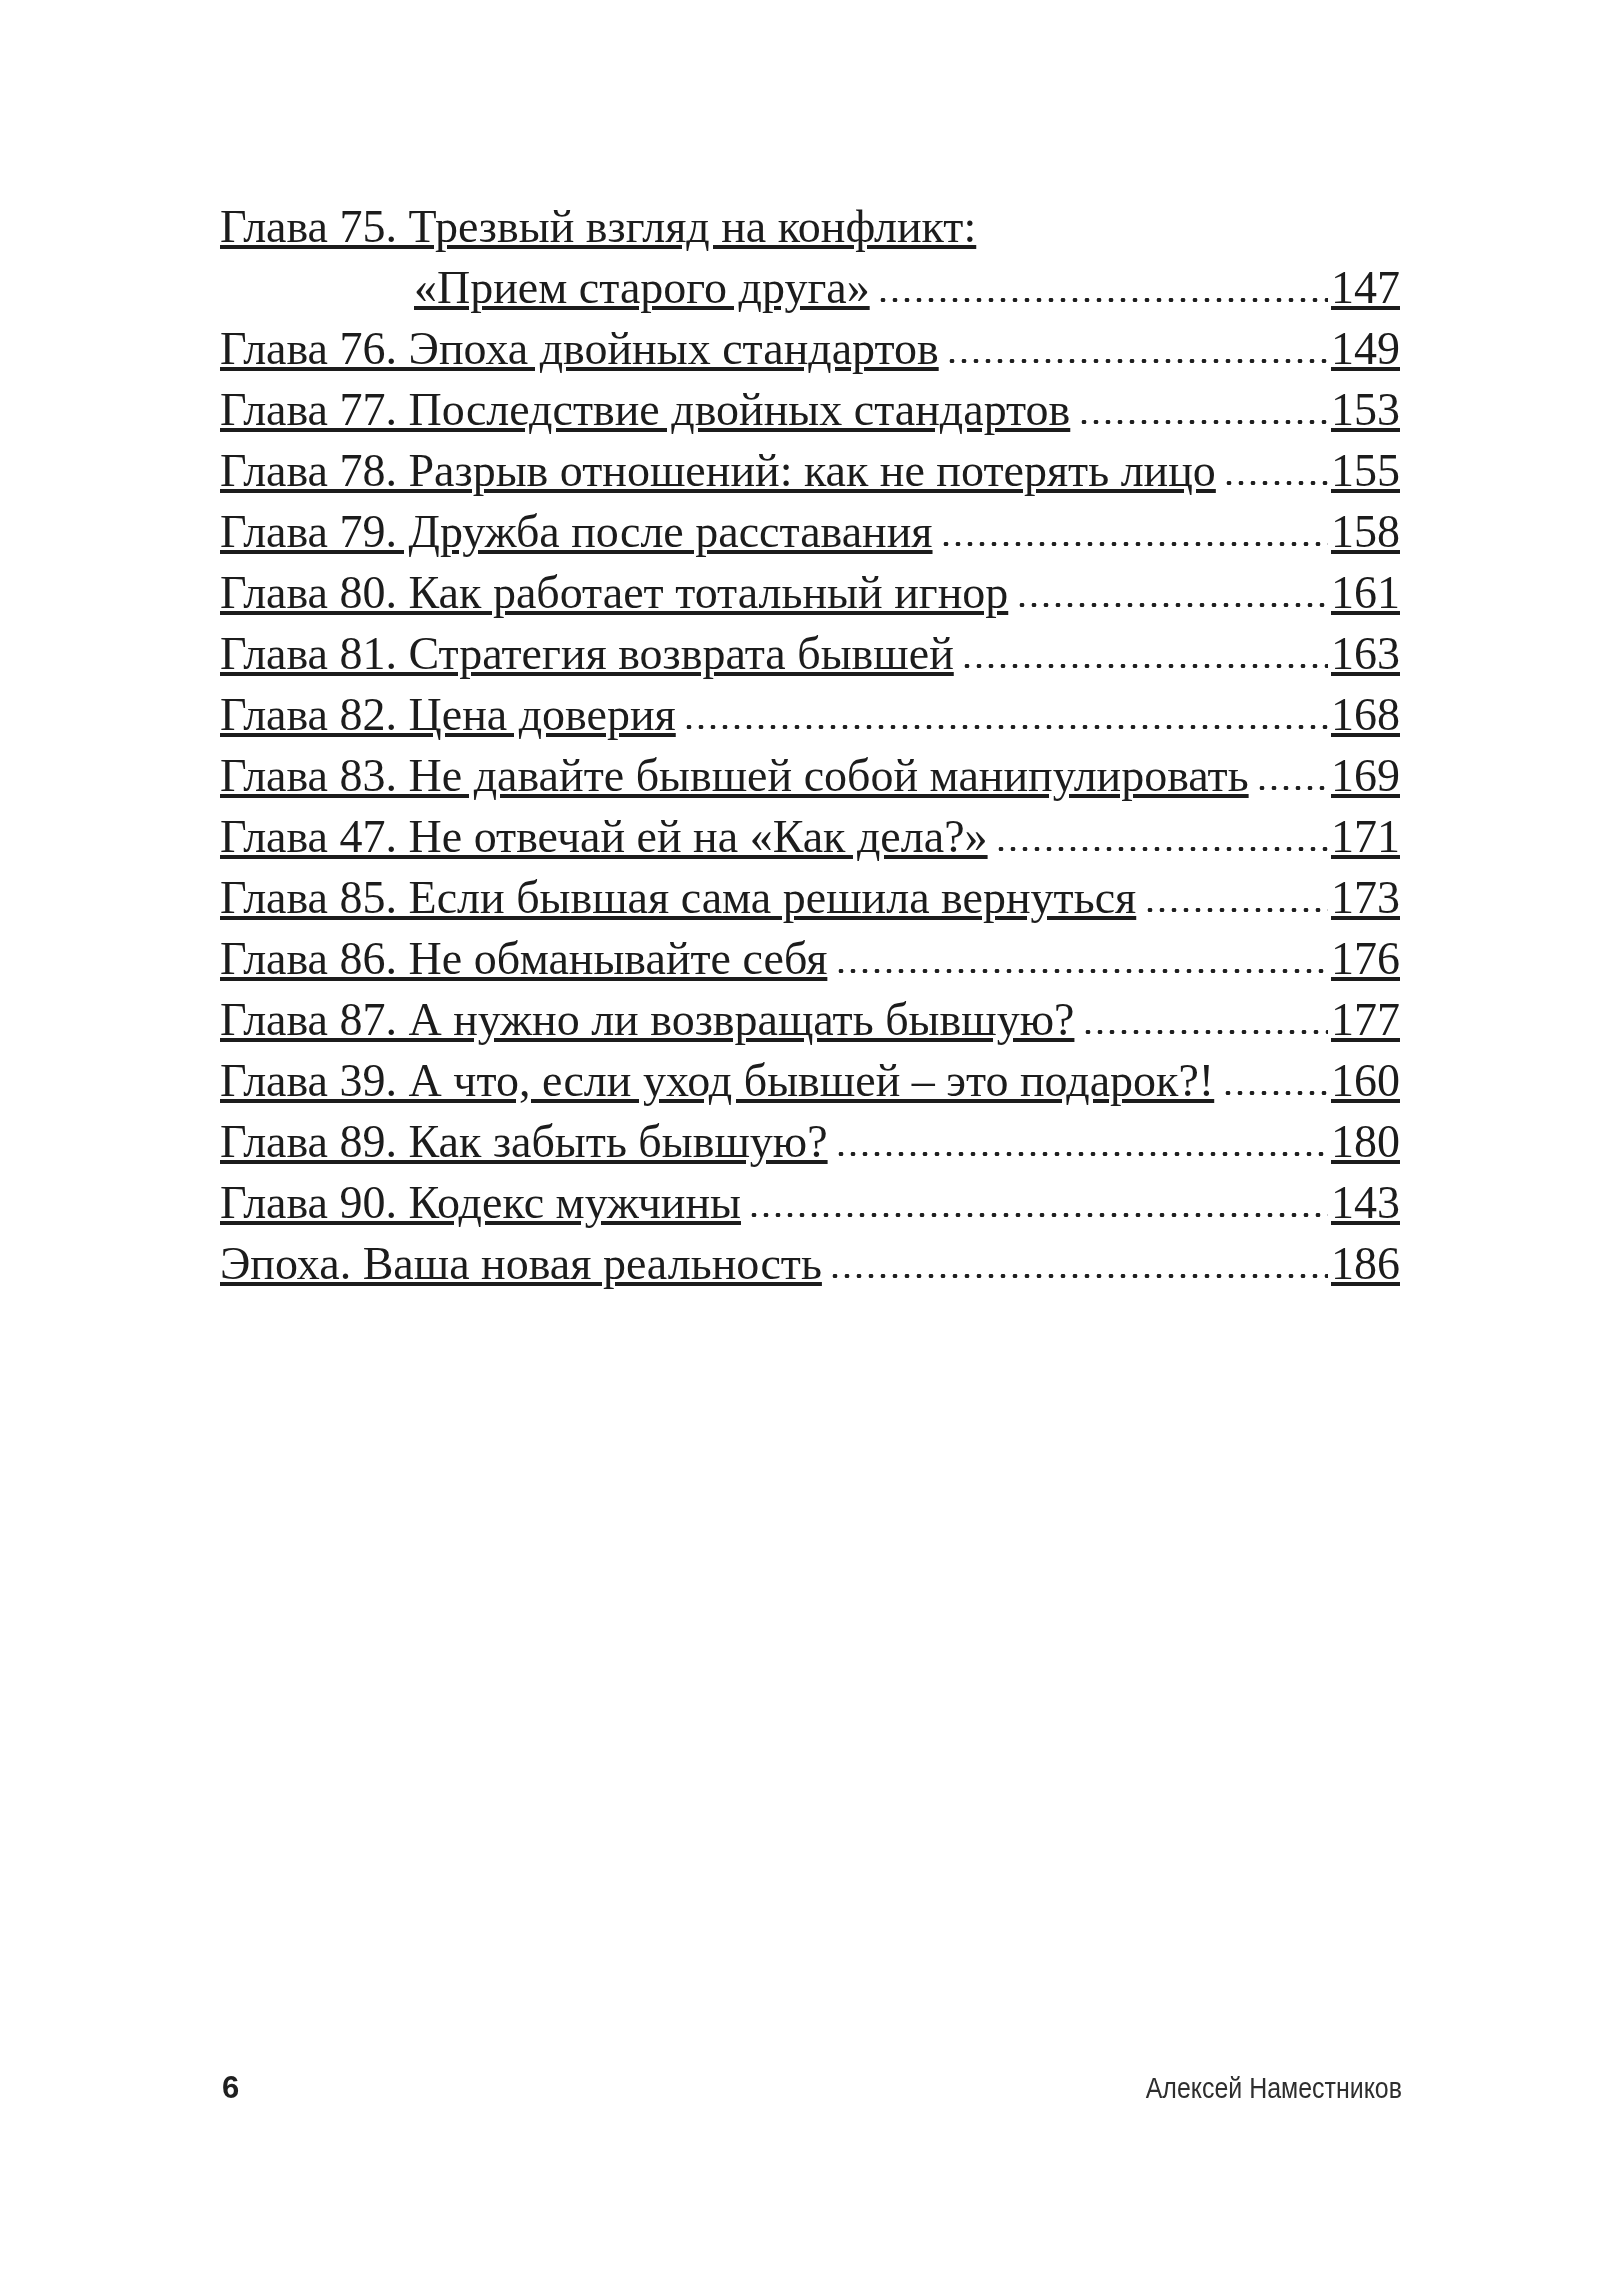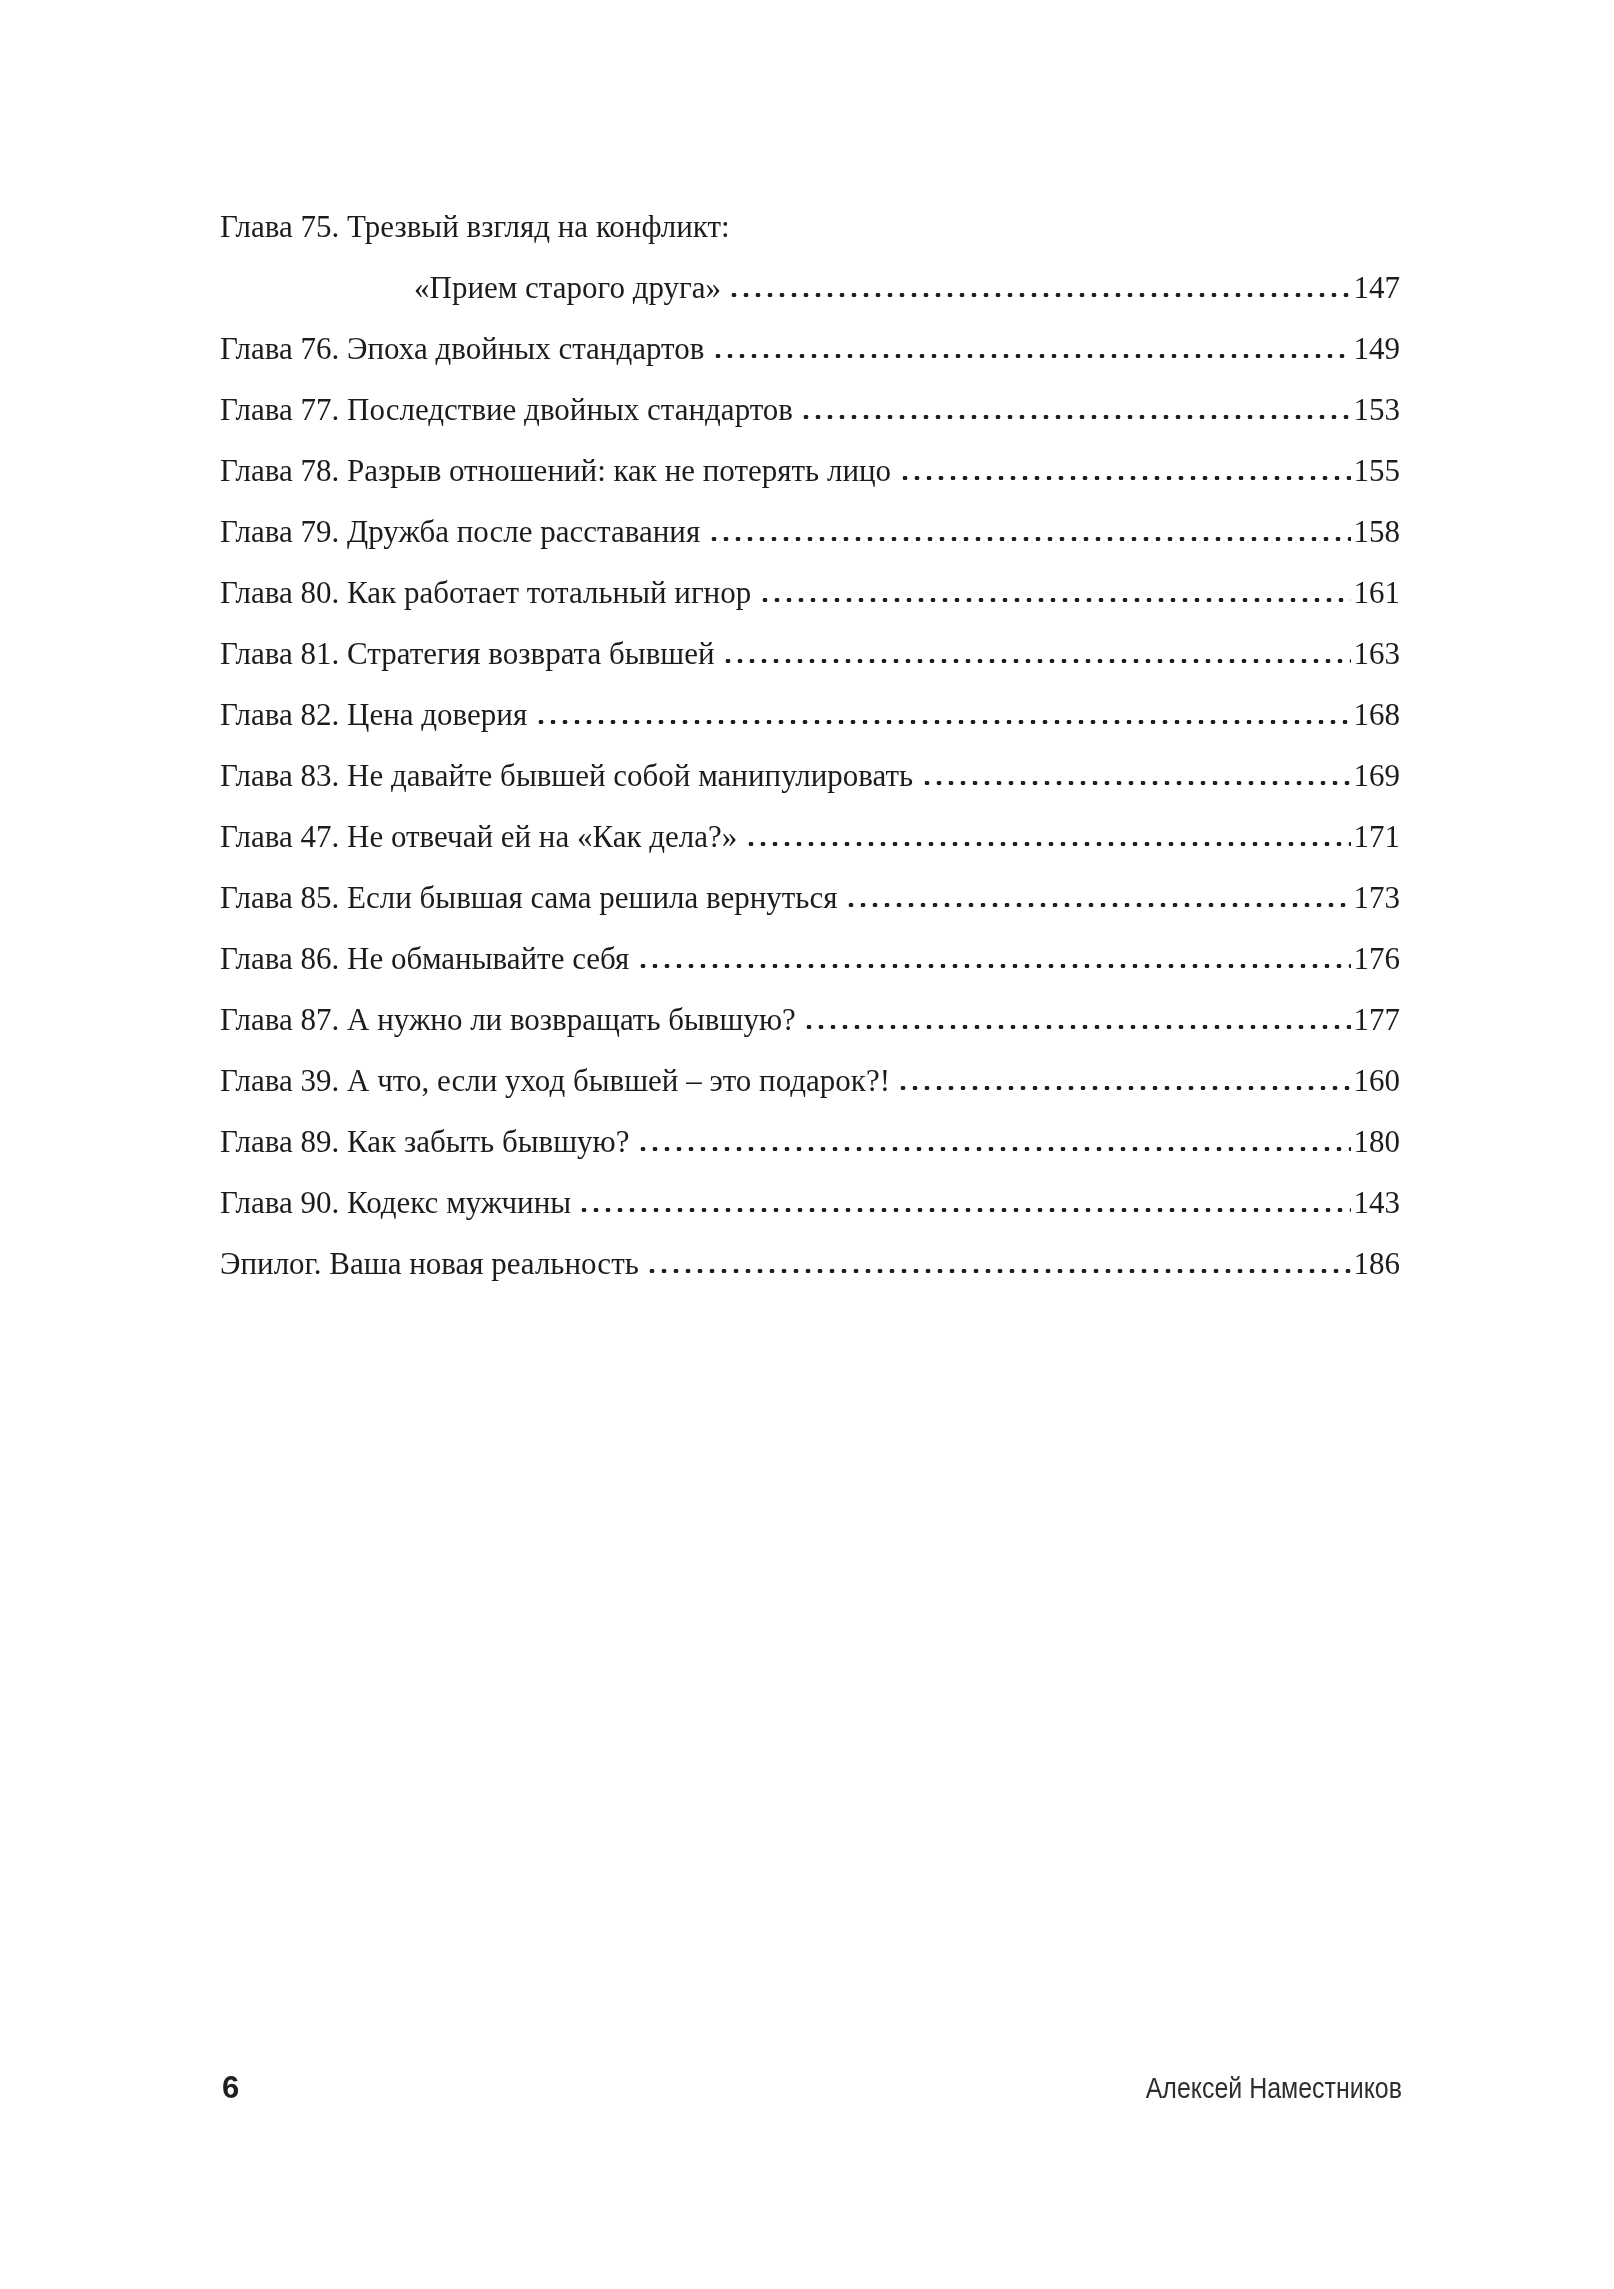--- a/index.html
+++ b/index.html
@@ -17,22 +17,23 @@
     position: absolute;
     top: 196px;
     left: 220px;
     right: 214px;
   }
   .toc-row {
     display: flex;
     align-items: baseline;
     height: 61px;
     line-height: 61px;
-    font-size: 31px;
+    font-size: 46px;
     white-space: nowrap;
+    text-decoration: underline;
   }
   .toc-row--cont {
     padding-left: 194px;
   }
   .toc-title {
     flex: 0 0 auto;
   }
   .dots {
     flex: 1 1 auto;
     min-width: 14.8px;
@@ -166,21 +167,21 @@
     <span class="toc-page">180</span>
   </div>
 
   <div class="toc-row">
     <span class="toc-title">Глава 90. Кодекс мужчины</span>
     <span class="dots"></span>
     <span class="toc-page">143</span>
   </div>
 
   <div class="toc-row">
-    <span class="toc-title">Эпилог. Ваша новая реальность</span>
+    <span class="toc-title">Эпоха. Ваша новая реальность</span>
     <span class="dots"></span>
     <span class="toc-page">186</span>
   </div>
 
 </div>
 
 <div class="footer">
   <span class="footer-num">6</span>
   <span class="footer-author">Алексей Наместников</span>
 </div>

